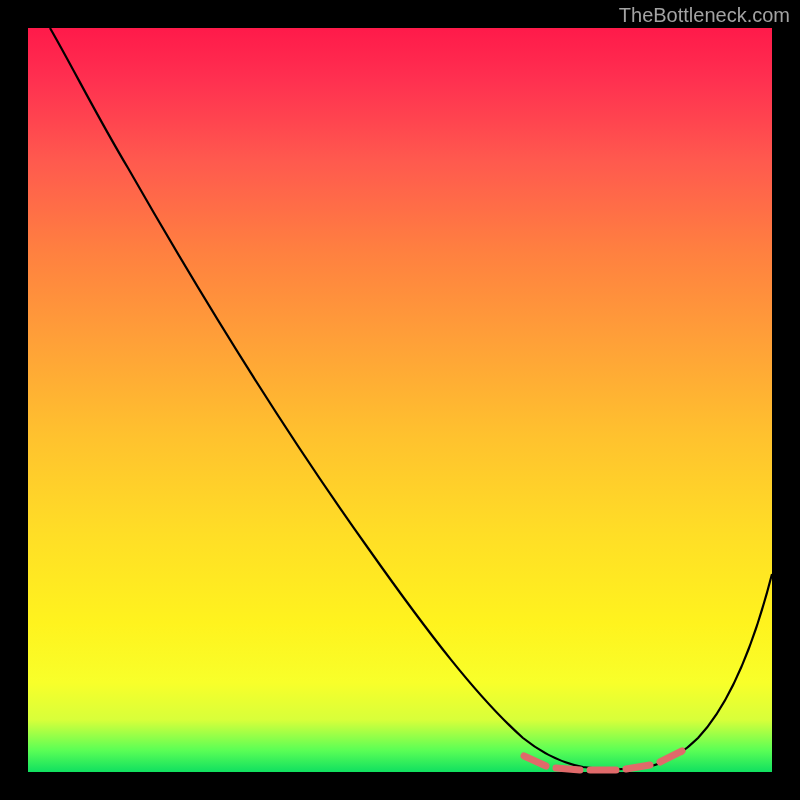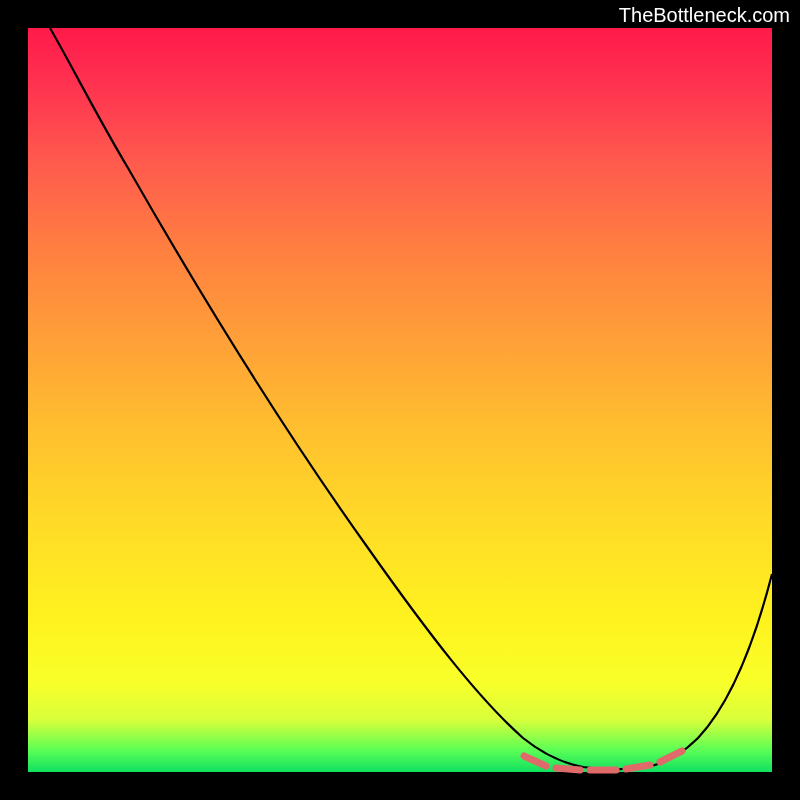--- a/index.html
+++ b/index.html
@@ -7,21 +7,21 @@
     width: 800px;
     height: 800px;
     background: #000;
     font-family: Arial, Helvetica, sans-serif;
     position: relative;
   }
   .watermark {
     position: absolute;
     top: 4px;
     right: 10px;
-    color: #ffffff;
+    color: #a3a3a3;
     font-size: 20px;
     font-weight: 500;
     z-index: 10;
   }
   .plot-area {
     position: absolute;
     top: 28px;
     left: 28px;
     width: 744px;
     height: 744px;

